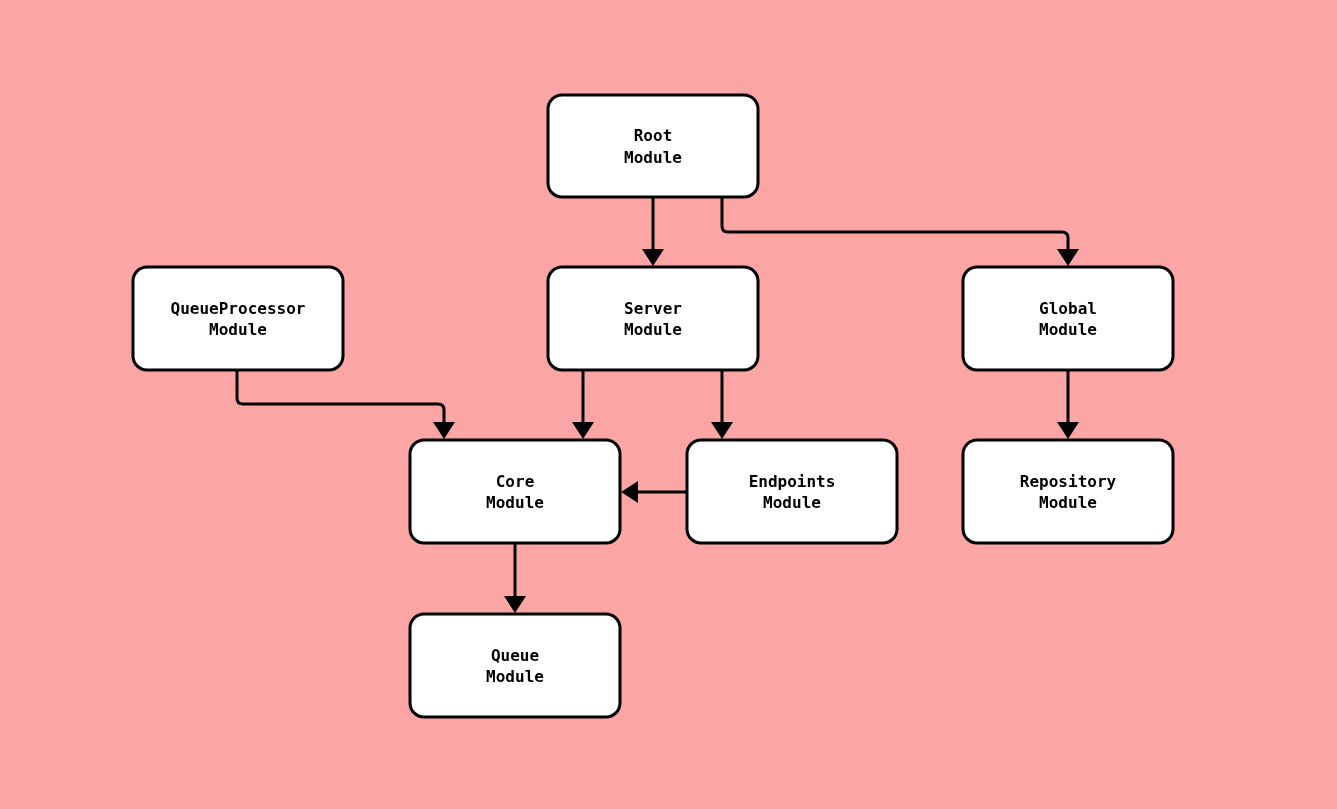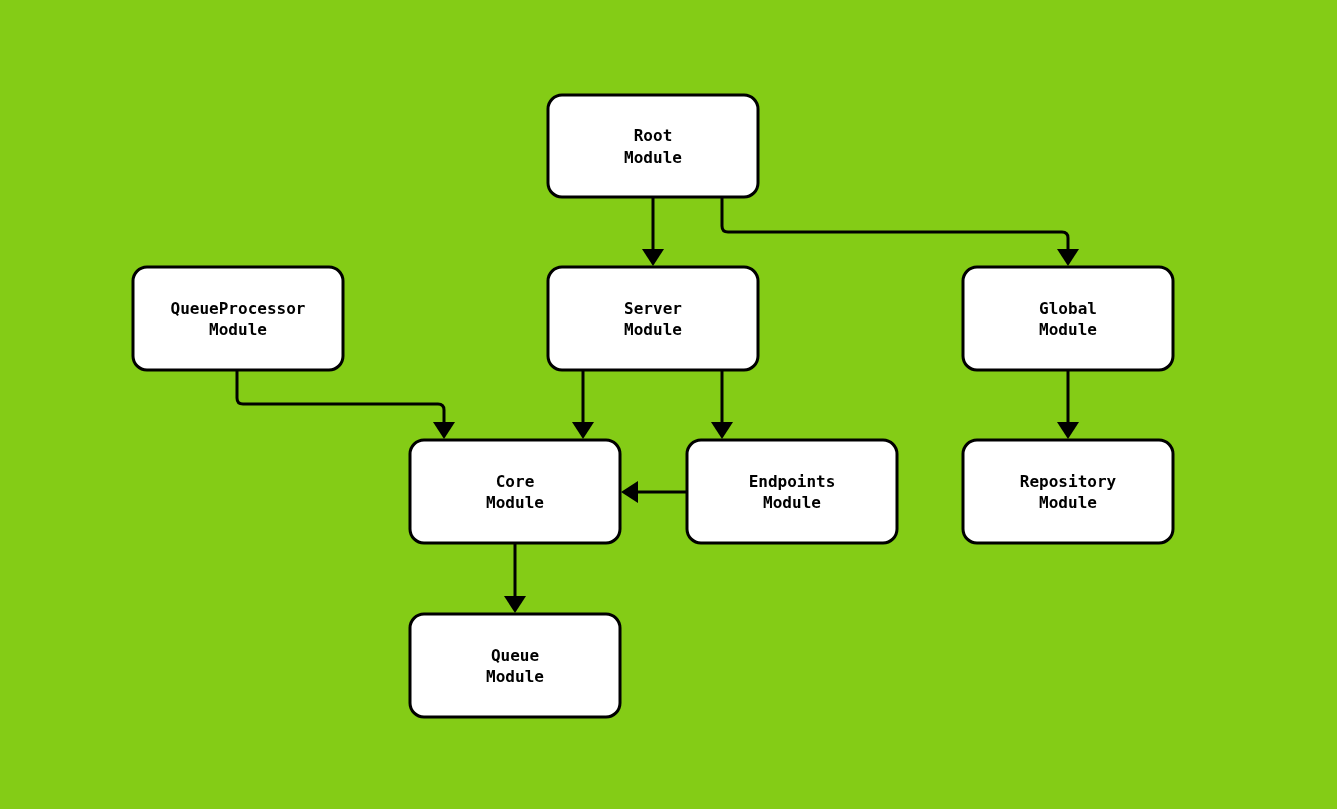--- a/index.html
+++ b/index.html
@@ -11,21 +11,21 @@
   body {
     width: 1337px;
     height: 809px;
     overflow: hidden;
     font-family: "DejaVu Sans Mono", "Liberation Mono", monospace;
   }
   #diagram-root {
     position: relative;
     width: 1337px;
     height: 809px;
-    background: #84cc16;
+    background: #fca5a5;
   }
   svg#graph {
     display: block;
     width: 1337px;
     height: 809px;
   }
   .node-box {
     fill: #ffffff;
     stroke: #000000;
     stroke-width: 3;

